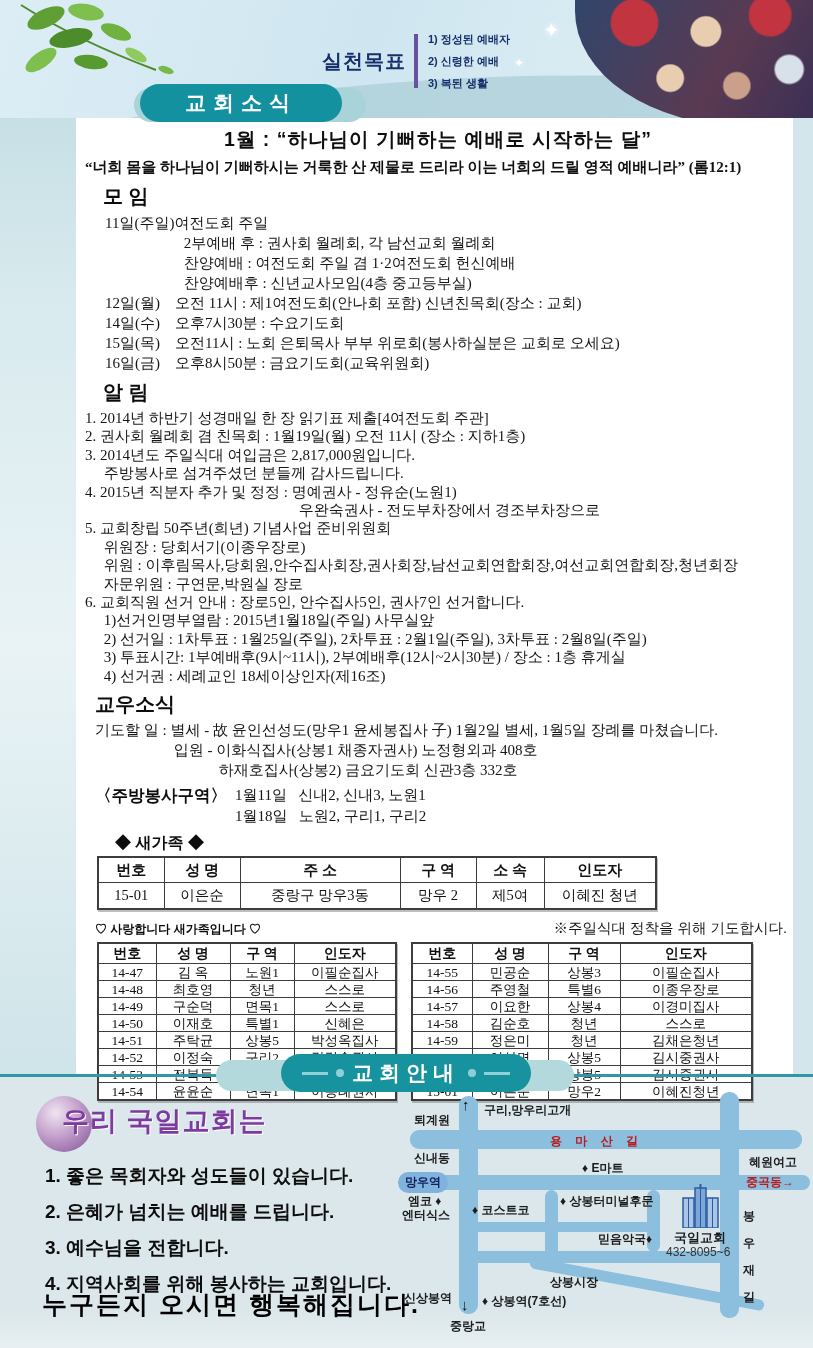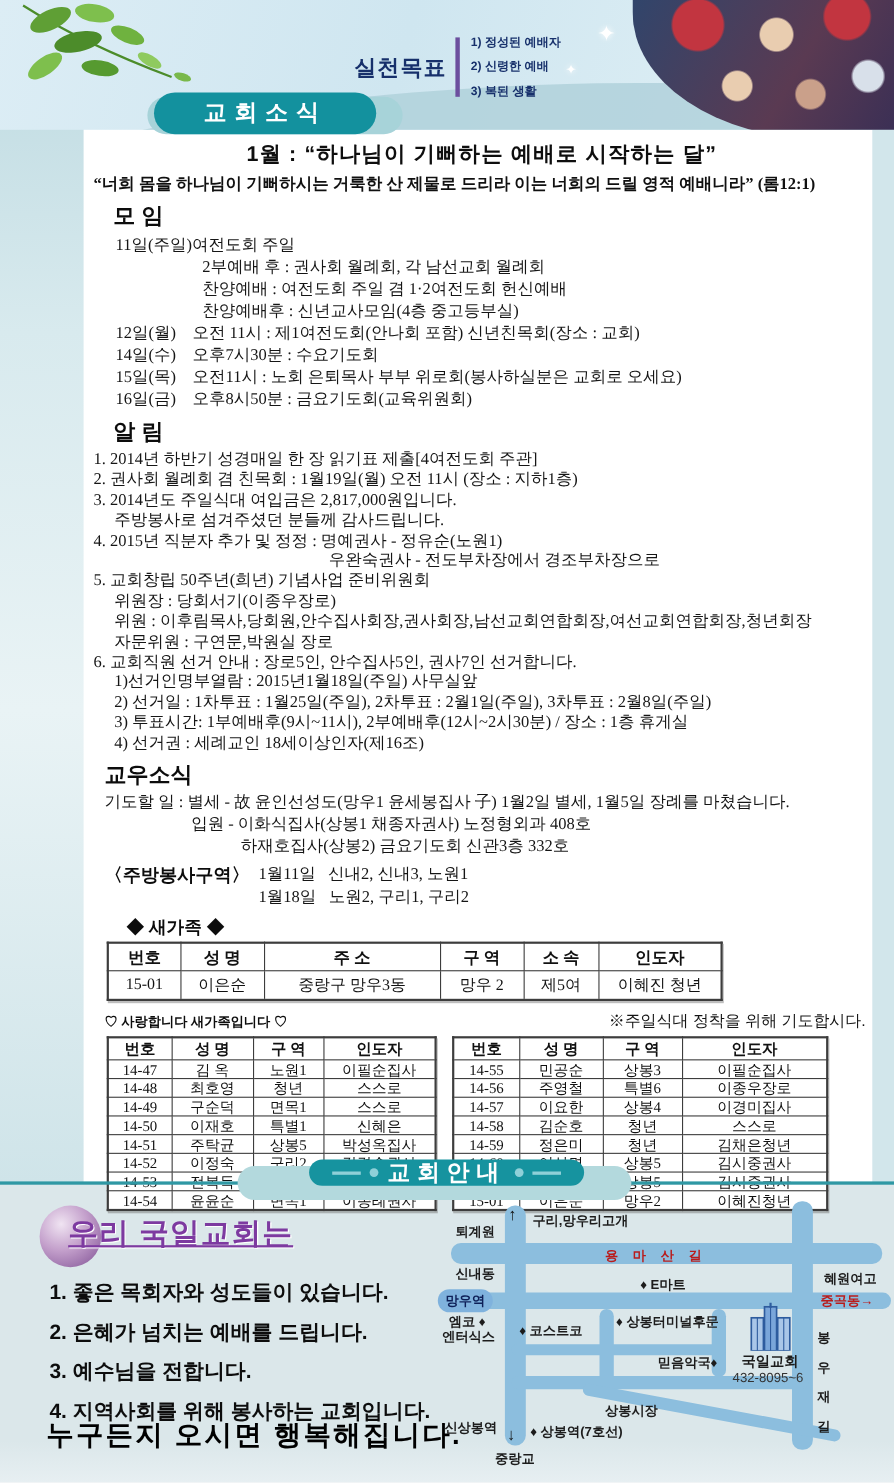--- a/index.html
+++ b/index.html
@@ -62,32 +62,32 @@
   .love-row{display:flex;justify-content:space-between;align-items:flex-end;margin:9px 4px 4px 10px;}
   .love-h{font-size:12px;font-weight:bold;color:#0c0c0c;}
   .love-note{font-size:14.5px;color:#141414;}
   .love-tables{display:flex;gap:14px;margin-left:12px;}
   .lf th{font-size:14px;height:19px;font-weight:600;}
   .lf td{font-size:13.5px;height:16px;line-height:15px;}
   
   .div-line{position:absolute;left:0;top:1074px;width:813px;height:3px;background:#2f98a4;z-index:3;}
   .badge-guide-outer{position:absolute;left:216px;top:1060px;width:358px;height:31px;
       background:#b3d9dd;border-radius:16px;z-index:4;}
-  .badge-guide{position:absolute;left:281px;top:1054px;width:250px;height:24px;background:#16939f;
+  .badge-guide{position:absolute;left:281px;top:1054px;width:250px;height:38px;background:#16939f;
       border-radius:21px;z-index:5;display:flex;align-items:center;justify-content:center;gap:8px;}
   .bg-text{color:#fff;font-size:21px;font-weight:bold;letter-spacing:6px;}
   .bg-dot{width:8px;height:8px;border-radius:50%;background:#8fd0d8;}
   .bg-wire{width:26px;height:3px;background:#8fd0d8;}
   
   .bottom{position:absolute;left:0;top:1076px;width:813px;height:272px;
       background:linear-gradient(#dbe7ea 0 86%,#e7eff2);}
   .orb{position:absolute;left:36px;top:1096px;width:56px;height:56px;border-radius:50%;
       background:radial-gradient(circle at 35% 30%,#f0e4f2,#c39fcb 45%,#7e4f93);z-index:4;}
   .guide-title{position:absolute;left:62px;top:1103px;font-size:27px;font-weight:bold;
-      color:#7d3aa0;z-index:5;text-shadow:1px 1px 0 #fff;letter-spacing:1px;text-decoration:underline;}
+      color:#7d3aa0;z-index:5;text-shadow:1px 1px 0 #fff;letter-spacing:1px;}
   .points{position:absolute;left:45px;top:1158px;z-index:4;}
   .point{font-size:19px;font-weight:bold;color:#0d0d0d;line-height:36px;white-space:nowrap;}
   .slogan{position:absolute;left:42px;top:1288px;font-size:25px;font-weight:bold;color:#000;
       letter-spacing:2px;z-index:4;white-space:nowrap;}
   
   .map{position:absolute;left:402px;top:1090px;width:410px;height:254px;z-index:4;}
   .road{position:absolute;background:#8cbede;border-radius:9px;}
   .r-vL{left:57px;top:6px;width:19px;height:218px;}
   .r-vR{left:318px;top:2px;width:19px;height:226px;}
   .r-h1{left:8px;top:40px;width:392px;height:19px;}

